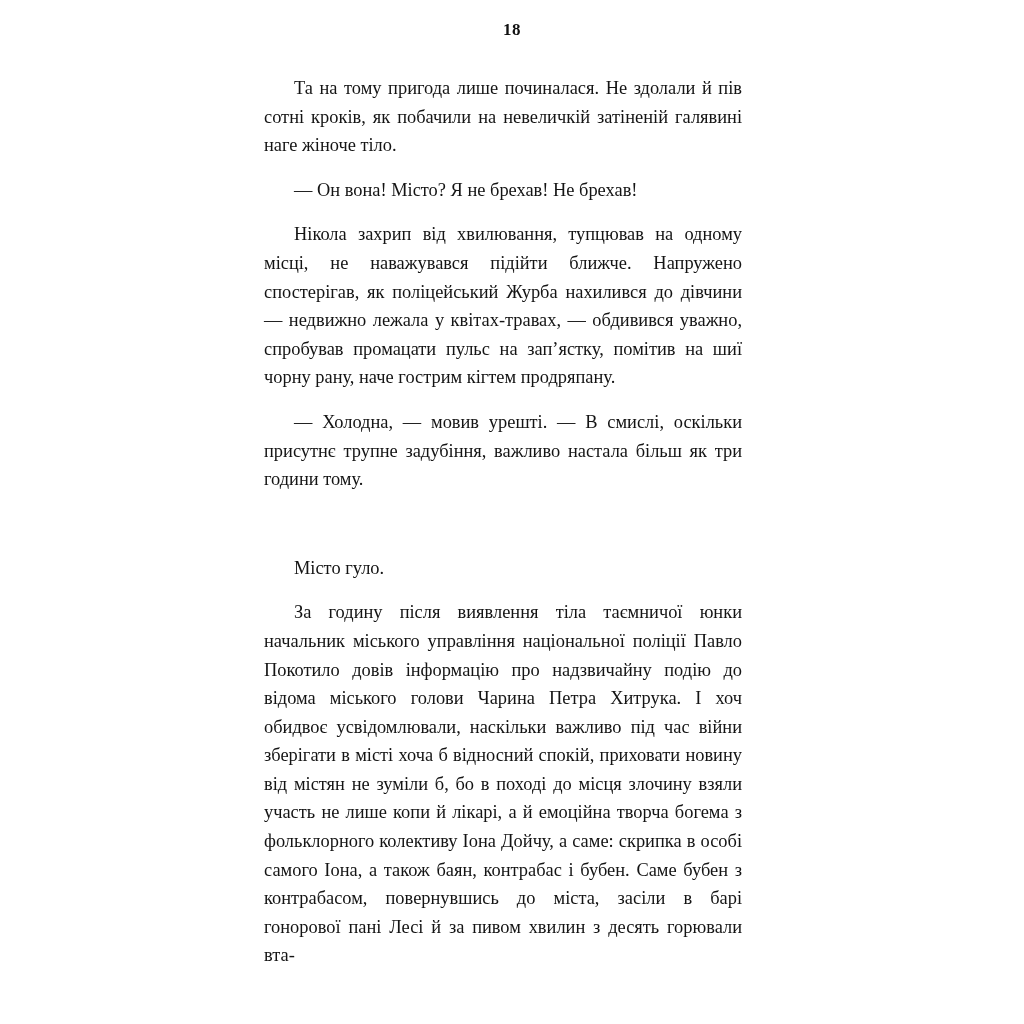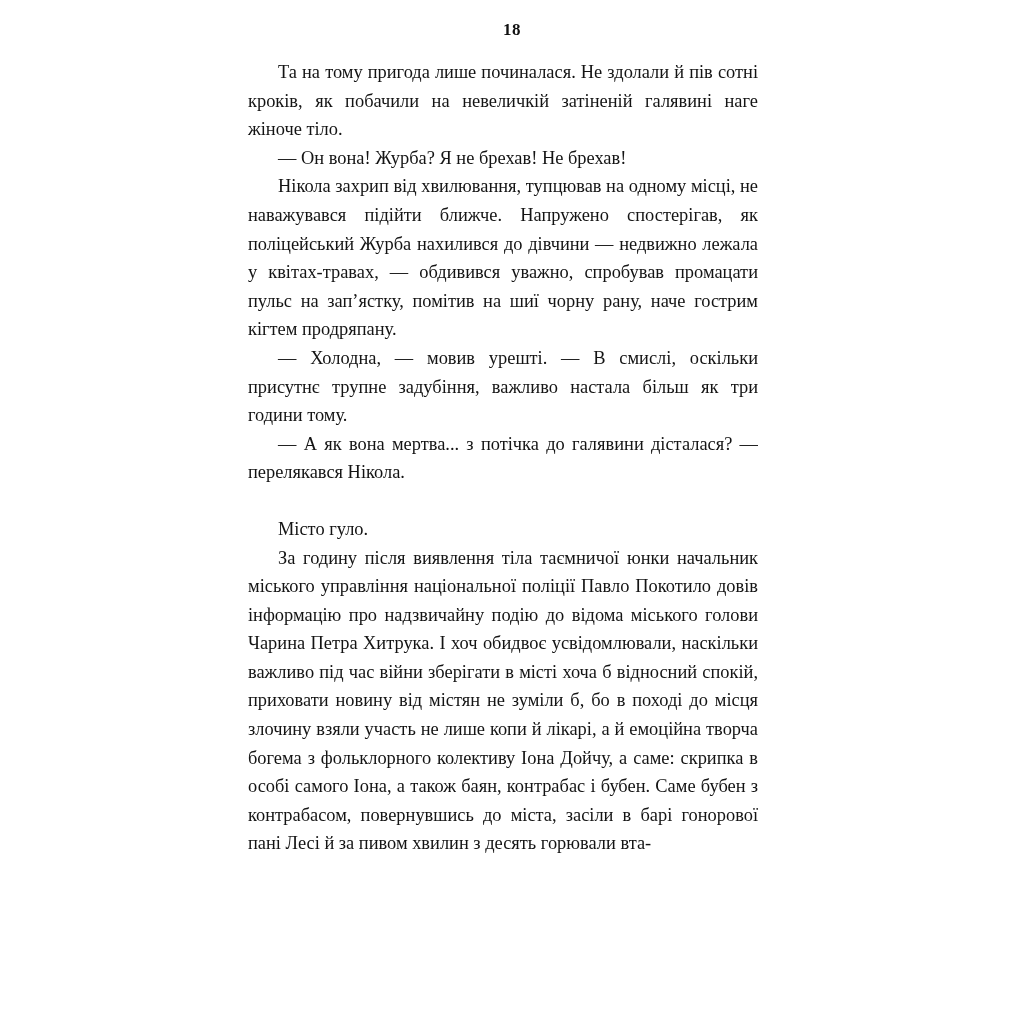--- a/index.html
+++ b/index.html
@@ -33,21 +33,21 @@
     letter-spacing: 0.5px;
     color: #111111;
   }
   .text-block {
     position: absolute;
     top: 58px;
     left: 248px;
     width: 510px;
   }
   .para {
-    margin: 0;
+    margin: 16px;
     font-family: "Liberation Serif", serif;
     font-size: 18.4px;
     line-height: 28.6px;
     text-align: justify;
     text-justify: inter-word;
     text-indent: 30px;
     color: #141414;
     hyphens: manual;
   }
   .gap {
@@ -56,22 +56,21 @@
 </style>
 </head>
 <body>
 
 <div class="page">
 
   <div class="page-number">18</div>
 
   <div class="text-block">
     <p class="para">Та на тому пригода лише починалася. Не здолали й пів сотні кроків, як побачили на невеличкій затіненій галявині наге жіноче тіло.</p>
-    <p class="para">— Он вона! Журба? Я не брехав! Не брехав!</p>
+    <p class="para">— Он вона! Місто? Я не брехав! Не брехав!</p>
     <p class="para">Нікола захрип від хвилювання, тупцював на одному місці, не наважувався підійти ближче. Напружено спостерігав, як поліцейський Журба нахилився до дівчини — недвижно лежала у квітах-травах, — обдивився уважно, спробував промацати пульс на зап’ястку, помітив на шиї чорну рану, наче гострим кігтем продряпану.</p>
     <p class="para">— Холодна, — мовив урешті. — В смислі, оскільки присутнє трупне задубіння, важливо настала більш як три години тому.</p>
-    <p class="para">— А як вона мертва... з потічка до галявини дісталася? — перелякався Нікола.</p>
     <div class="gap"></div>
     <p class="para">Місто гуло.</p>
     <p class="para">За годину після виявлення тіла таємничої юнки начальник міського управління національної поліції Павло Покотило довів інформацію про надзвичайну подію до відома міського голови Чарина Петра Хитрука. І хоч обидвоє усвідомлювали, наскільки важливо під час війни зберігати в місті хоча б відносний спокій, приховати новину від містян не зуміли б, бо в поході до місця злочину взяли участь не лише копи й лікарі, а й емоційна творча богема з фольклорного колективу Іона Дойчу, а саме: скрипка в особі самого Іона, а також баян, контрабас і бубен. Саме бубен з контрабасом, повернувшись до міста, засіли в барі гонорової пані Лесі й за пивом хвилин з десять горювали вта-</p>
   </div>
 
 </div>
 
 </body></html>

